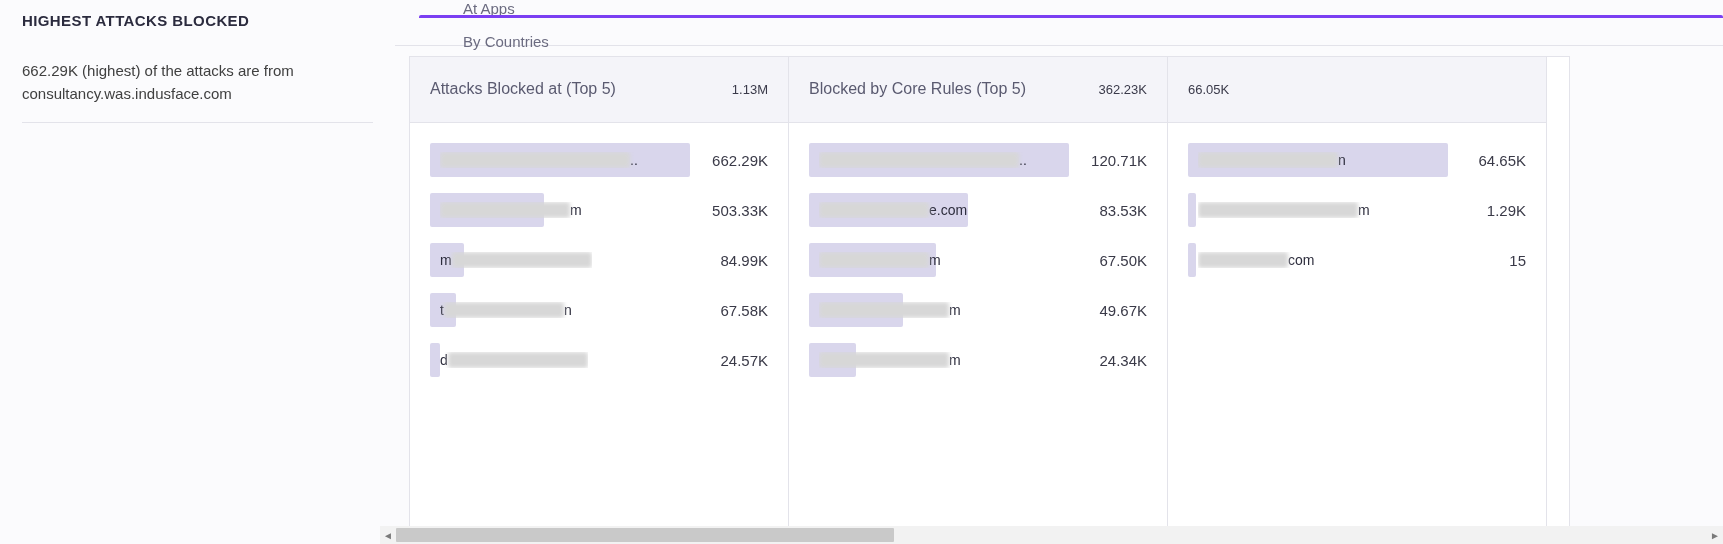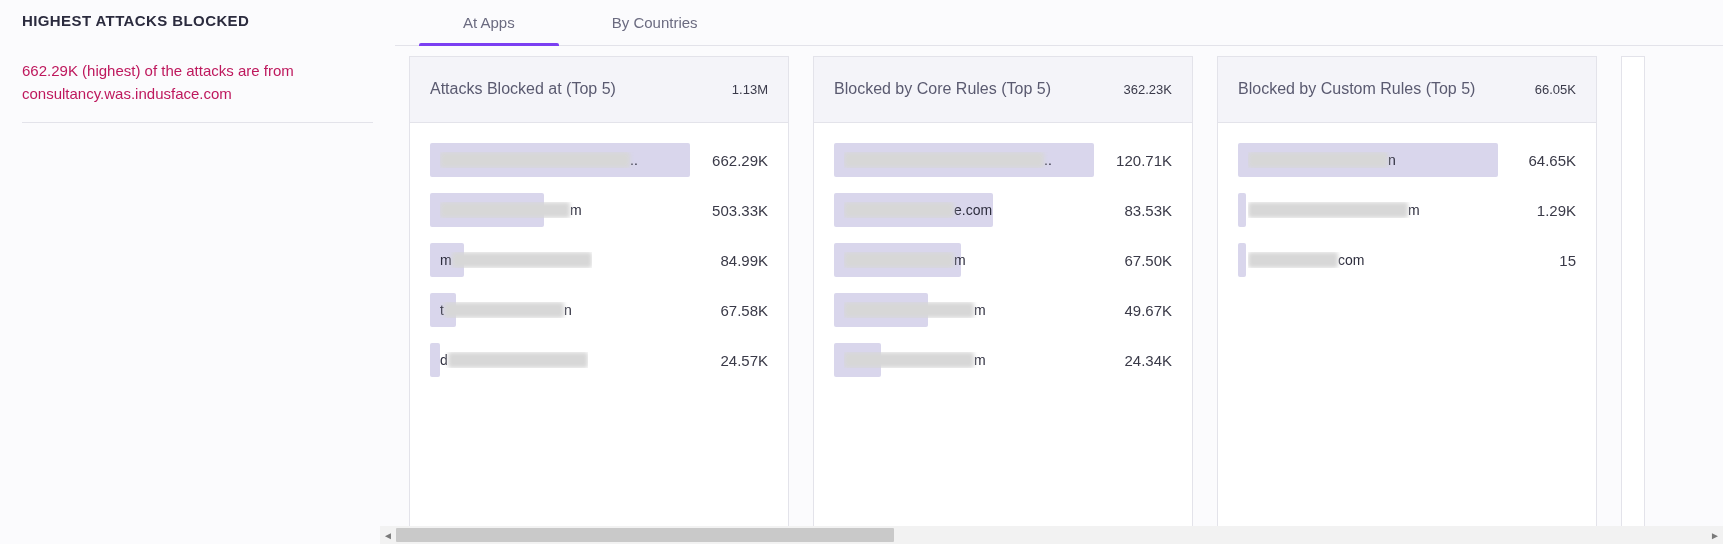--- a/index.html
+++ b/index.html
@@ -39,38 +39,39 @@
   }
   .side-title{
     font-size:15px;
     font-weight:600;
     letter-spacing:.4px;
     color:#2b2b3e;
     padding-bottom:22px;
   }
   .side-summary{
     font-size:15px;
-    color:#be185d;
+    color:#404040;
     line-height:1.55;
     padding:8px 0 16px 0;
     border-bottom:1px solid var(--border);
   }
   
   .main{
     flex:1 1 auto;
     display:flex;
     flex-direction:column;
     min-width:0;
   }
   .tabs{
     display:flex;
-    gap:9px;
+    gap:16px;
     height:46px;
     border-bottom:1px solid var(--border);
     padding-left:24px;
+    flex-direction:column;
   }
   .tab{
     padding:0 44px;
     display:flex;
     align-items:center;
     font-size:15px;
     color:var(--muted);
     cursor:pointer;
     position:relative;
   }
@@ -87,21 +88,20 @@
   }
   .scroll-wrap{
     flex:1 1 auto;
     overflow:hidden;
     position:relative;
   }
   .panels{
     display:flex;
     height:100%;
     padding:10px 0 12px 14px;
-    gap:25px;
   }
   .panel{
     width:380px;
     flex:0 0 380px;
     background:var(--panel);
     border:1px solid var(--border);
     margin-right:-1px;
     display:flex;
     flex-direction:column;
   }
@@ -337,21 +337,20 @@
                     <span class="blur-block" style="width: 130px;"></span>
                     <span>m</span>
                   </div>
                 </div>
                 <div class="val-cell">24.34K</div>
               </div>
             </div>
           </div>
           <div class="panel">
             <div class="panel-head">
-              <div class="panel-title">Blocked by Custom Rules (Top 5)</div>
               <div class="panel-total">66.05K</div>
             </div>
             <div class="panel-body">
               <div class="row">
                 <div class="bar-cell">
                   <div class="bar" style="width: 100%;"></div>
                   <div class="bar-label">
                     <span class="blur-block" style="width: 140px;"></span>
                     <span>n</span>
                   </div>

